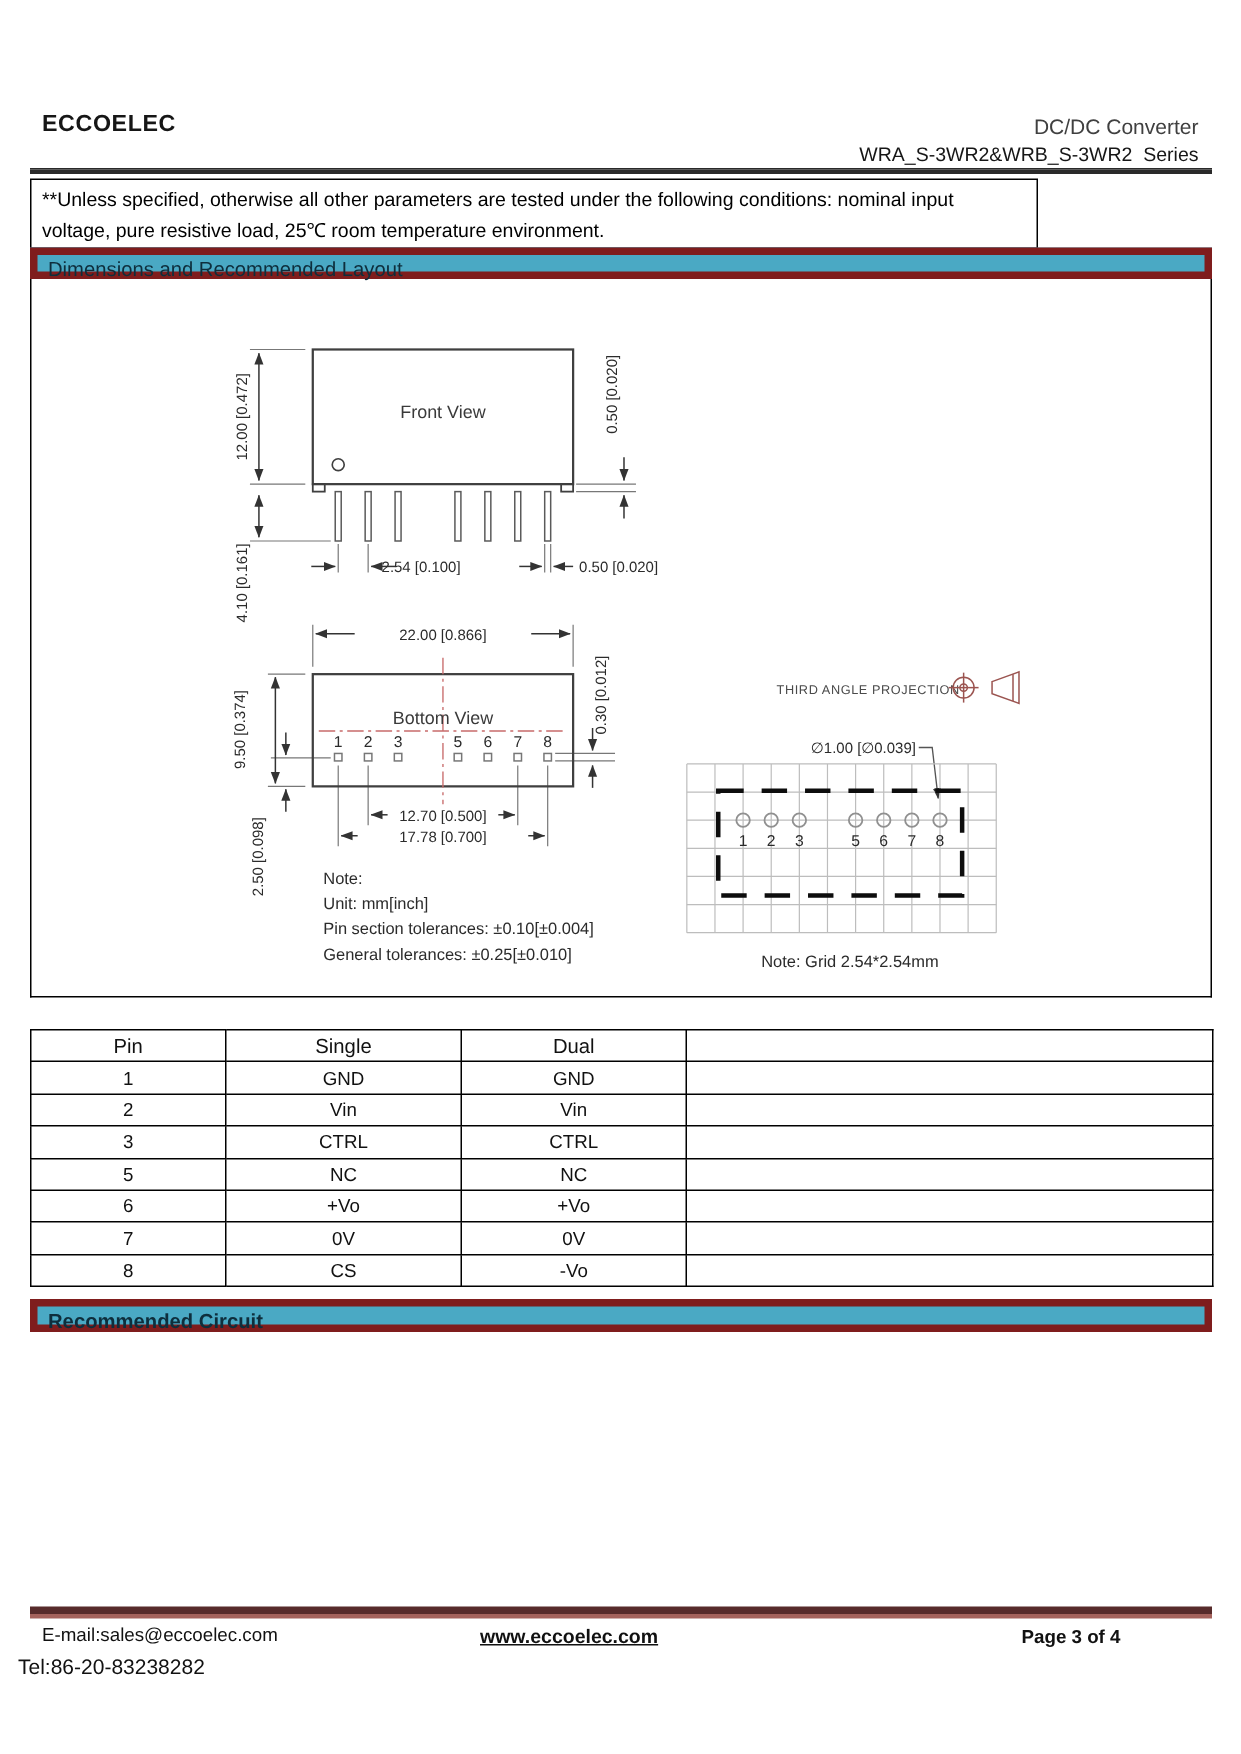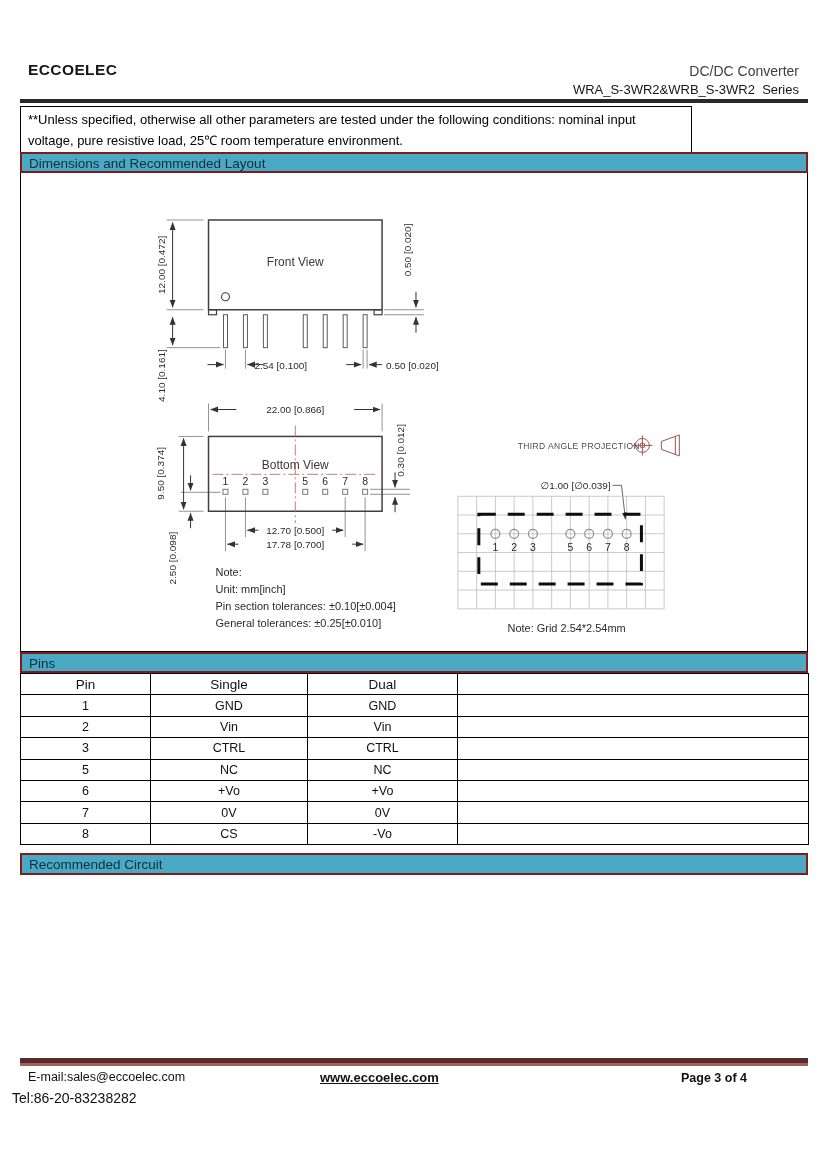--- a/index.html
+++ b/index.html
@@ -1,37 +1,37 @@
 <!DOCTYPE html>
 <html><head>
 <meta charset="utf-8">
 <style>
   html,body { margin:0; padding:0; background:#ffffff; }
   .page {
     position:relative; width:827px; height:1169px; background:#fff;
     font-family:"Liberation Sans", sans-serif; color:#111; overflow:hidden;
   }
   .page * { box-sizing:border-box; }
-  .abs { position:absolute; }
+  .abs { position:absolute;margin-top:13px; }
 
   
   .company { left:28px; top:61px; font-size:15.5px; font-weight:600; letter-spacing:0.4px; color:#161616; }
   .hdr-right { right:28px; top:63px; text-align:right; }
   .hdr-title { font-size:14px; color:#404040; }
   .hdr-series { font-size:13px; margin-top:3px; color:#161616; white-space:pre; }
   .double-rule { left:20px; top:99px; width:788px; height:3px;
     border-top:1px solid #2a2a2a; border-bottom:3px solid #2a2a2a; }
 
   
   .note-box { left:20px; top:106px; width:672px; height:47px;
     border:1px solid #000; font-size:13px; line-height:21px; padding:2px 7px; color:#000; }
 
   
   .section-bar { left:20px; width:788px; height:21px; background:#4aa9c4;
-    border:2px solid #7f1d1d; font-size:13.5px; line-height:19px; padding-left:7px; color:#0e2e3c; }
+    border:5px solid #7f1d1d; font-size:13.5px; line-height:19px; padding-left:7px; color:#0e2e3c; }
 
   
   .drawing-area { left:20px; top:173px; width:788px; height:479px;
     border-left:1px solid #000; border-right:1px solid #000; border-bottom:1px solid #000; }
   svg text { fill:#2b2b2b; font-family:"Liberation Sans", sans-serif; }
   .dt  { font-size:10px; }
   .vl  { font-size:12px; fill:#3a3a3a; }
   .pn  { font-size:10.5px; }
   .nt  { font-size:11px; }
   .tap { font-size:8.5px; letter-spacing:0.4px; fill:#4a4a4a; }
@@ -237,21 +237,20 @@
         <text x="513.2" y="379" class="pn" text-anchor="middle">3</text>
         <text x="550.8" y="379" class="pn" text-anchor="middle">5</text>
         <text x="569.6" y="379" class="pn" text-anchor="middle">6</text>
         <text x="588.4" y="379" class="pn" text-anchor="middle">7</text>
         <text x="607.2" y="379" class="pn" text-anchor="middle">8</text>
       </g>
       <text x="547" y="460" class="nt" text-anchor="middle">Note: Grid 2.54*2.54mm</text>
     </svg>
   </div>
 
-  <div class="abs section-bar" style="top:652px;">Pins</div>
 
   <table class="abs pins-table">
     <colgroup>
         <col style="width:130px">
         <col style="width:157px">
         <col style="width:150px">
         <col style="width:351px">
       </colgroup>
     <tbody>
         <tr>
@@ -298,21 +297,21 @@
     </tr>
     <tr>
       <td>8</td>
       <td>CS</td>
       <td>-Vo</td>
       <td></td>
     </tr>
   </tbody>
     </table>
 
-  <div class="abs section-bar" style="top:853px; height:22px; line-height:20px;">Recommended Circuit</div>
+  <div class="abs section-bar" style="top:853px; height:22px; line-height:20px;font-weight:bold;">Recommended Circuit</div>
 
   <div class="abs footer-bar">
     <div class="dark"></div>
     <div class="light"></div>
   </div>
   <div class="abs f-email">E-mail:sales@eccoelec.com</div>
   <div class="abs f-tel">Tel:86-20-83238282</div>
   <div class="abs f-web">www.eccoelec.com</div>
   <div class="abs f-page">Page 3 of 4</div>
 

